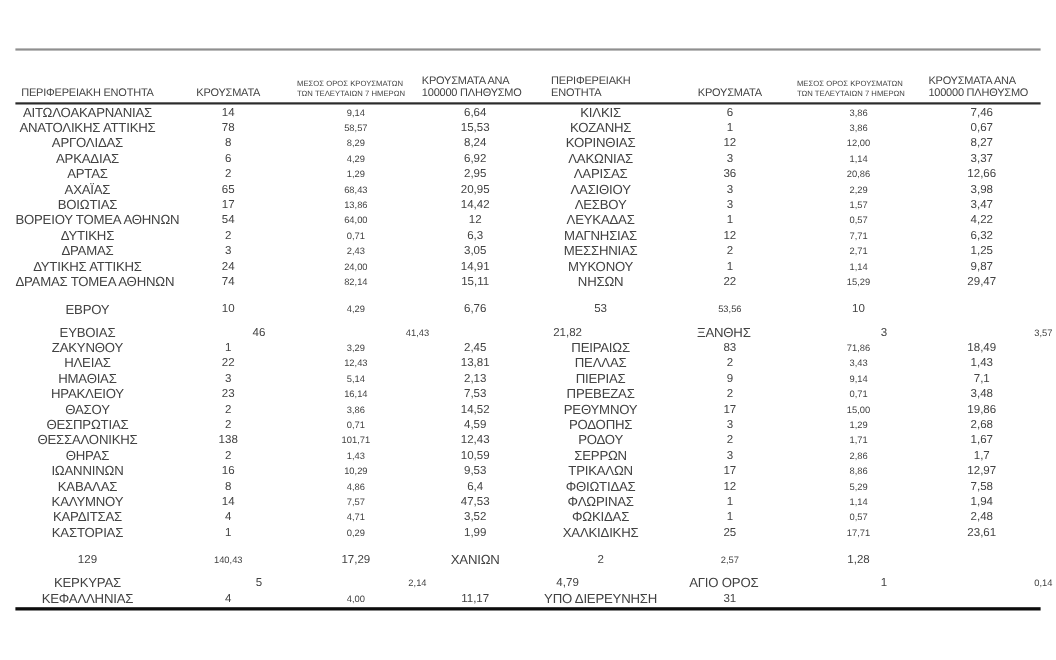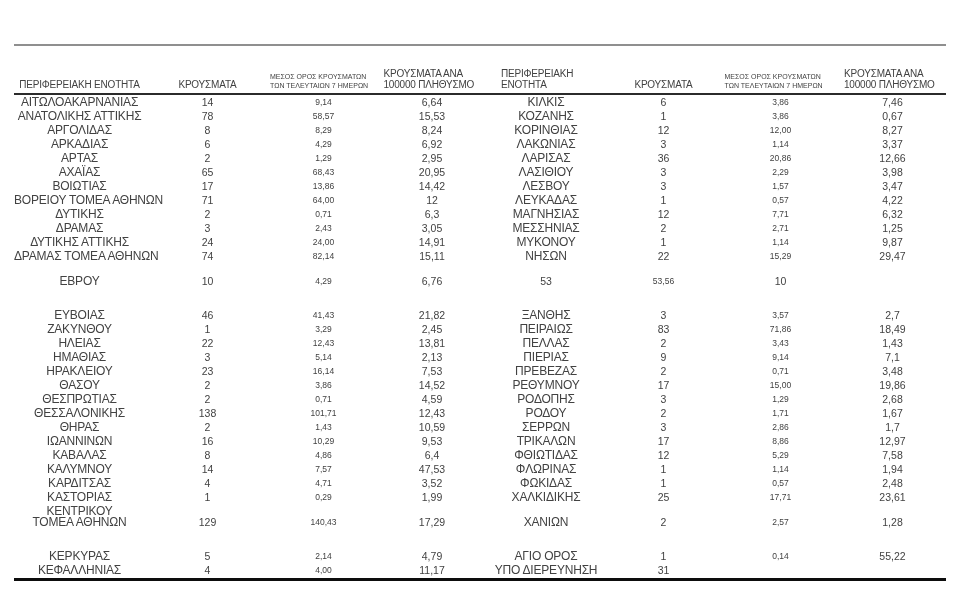--- a/index.html
+++ b/index.html
@@ -46,21 +46,21 @@
     font-size: 10.5px; line-height: 12px;
   }
   .row .cell.region { font-size: 12px; letter-spacing: -0.2px; }
   .row .cell.region .rg { white-space: nowrap; }
   .row .cell.avg { font-size: 8.5px; }
   .row.tall { height: 24px; display: grid; align-items: end; padding-bottom: 1px; }
   .row.tall .cell { line-height: 10.5px; }
   .row.tall .cell.region .rg {
     white-space: normal; display: inline-block; max-width: 104px;
   }
-  .row.gap-top { margin-top: 21px; }
+  .row.gap-top { margin-top: 8px; gap: 28px; }
   .it { }
 </style>
 </head>
 <body>
 
 <div class="sheet">
   <div class="top-rule"></div>
 
   <div class="grid header">
     <div class="hcell">
@@ -185,21 +185,21 @@
       <span class="rg">ΛΕΣΒΟΥ</span>
     </div>
     <div class="cell">3</div>
     <div class="cell avg">1,57</div>
     <div class="cell">3,47</div>
   </div>
       <div class="grid row">
     <div class="cell region">
       <span class="rg">ΒΟΡΕΙΟΥ ΤΟΜΕΑ ΑΘΗΝΩΝ</span>
     </div>
-    <div class="cell">71</div>
+    <div class="cell">54</div>
     <div class="cell avg">64,00</div>
     <div class="cell">12</div>
     <div class="cell region">
       <span class="rg">ΛΕΥΚΑΔΑΣ</span>
     </div>
     <div class="cell">1</div>
     <div class="cell avg">0,57</div>
     <div class="cell">4,22</div>
   </div>
       <div class="grid row">
@@ -459,23 +459,20 @@
     <div class="cell avg">0,29</div>
     <div class="cell">1,99</div>
     <div class="cell region">
       <span class="rg">ΧΑΛΚΙΔΙΚΗΣ</span>
     </div>
     <div class="cell">25</div>
     <div class="cell avg">17,71</div>
     <div class="cell">23,61</div>
   </div>
       <div class="grid row tall">
-    <div class="cell region">
-      <span class="rg">ΚΕΝΤΡΙΚΟΥ ΤΟΜΕΑ ΑΘΗΝΩΝ</span>
-    </div>
     <div class="cell">129</div>
     <div class="cell avg">140,43</div>
     <div class="cell">17,29</div>
     <div class="cell region">
       <span class="rg">ΧΑΝΙΩΝ</span>
     </div>
     <div class="cell">2</div>
     <div class="cell avg">2,57</div>
     <div class="cell">1,28</div>
   </div>

